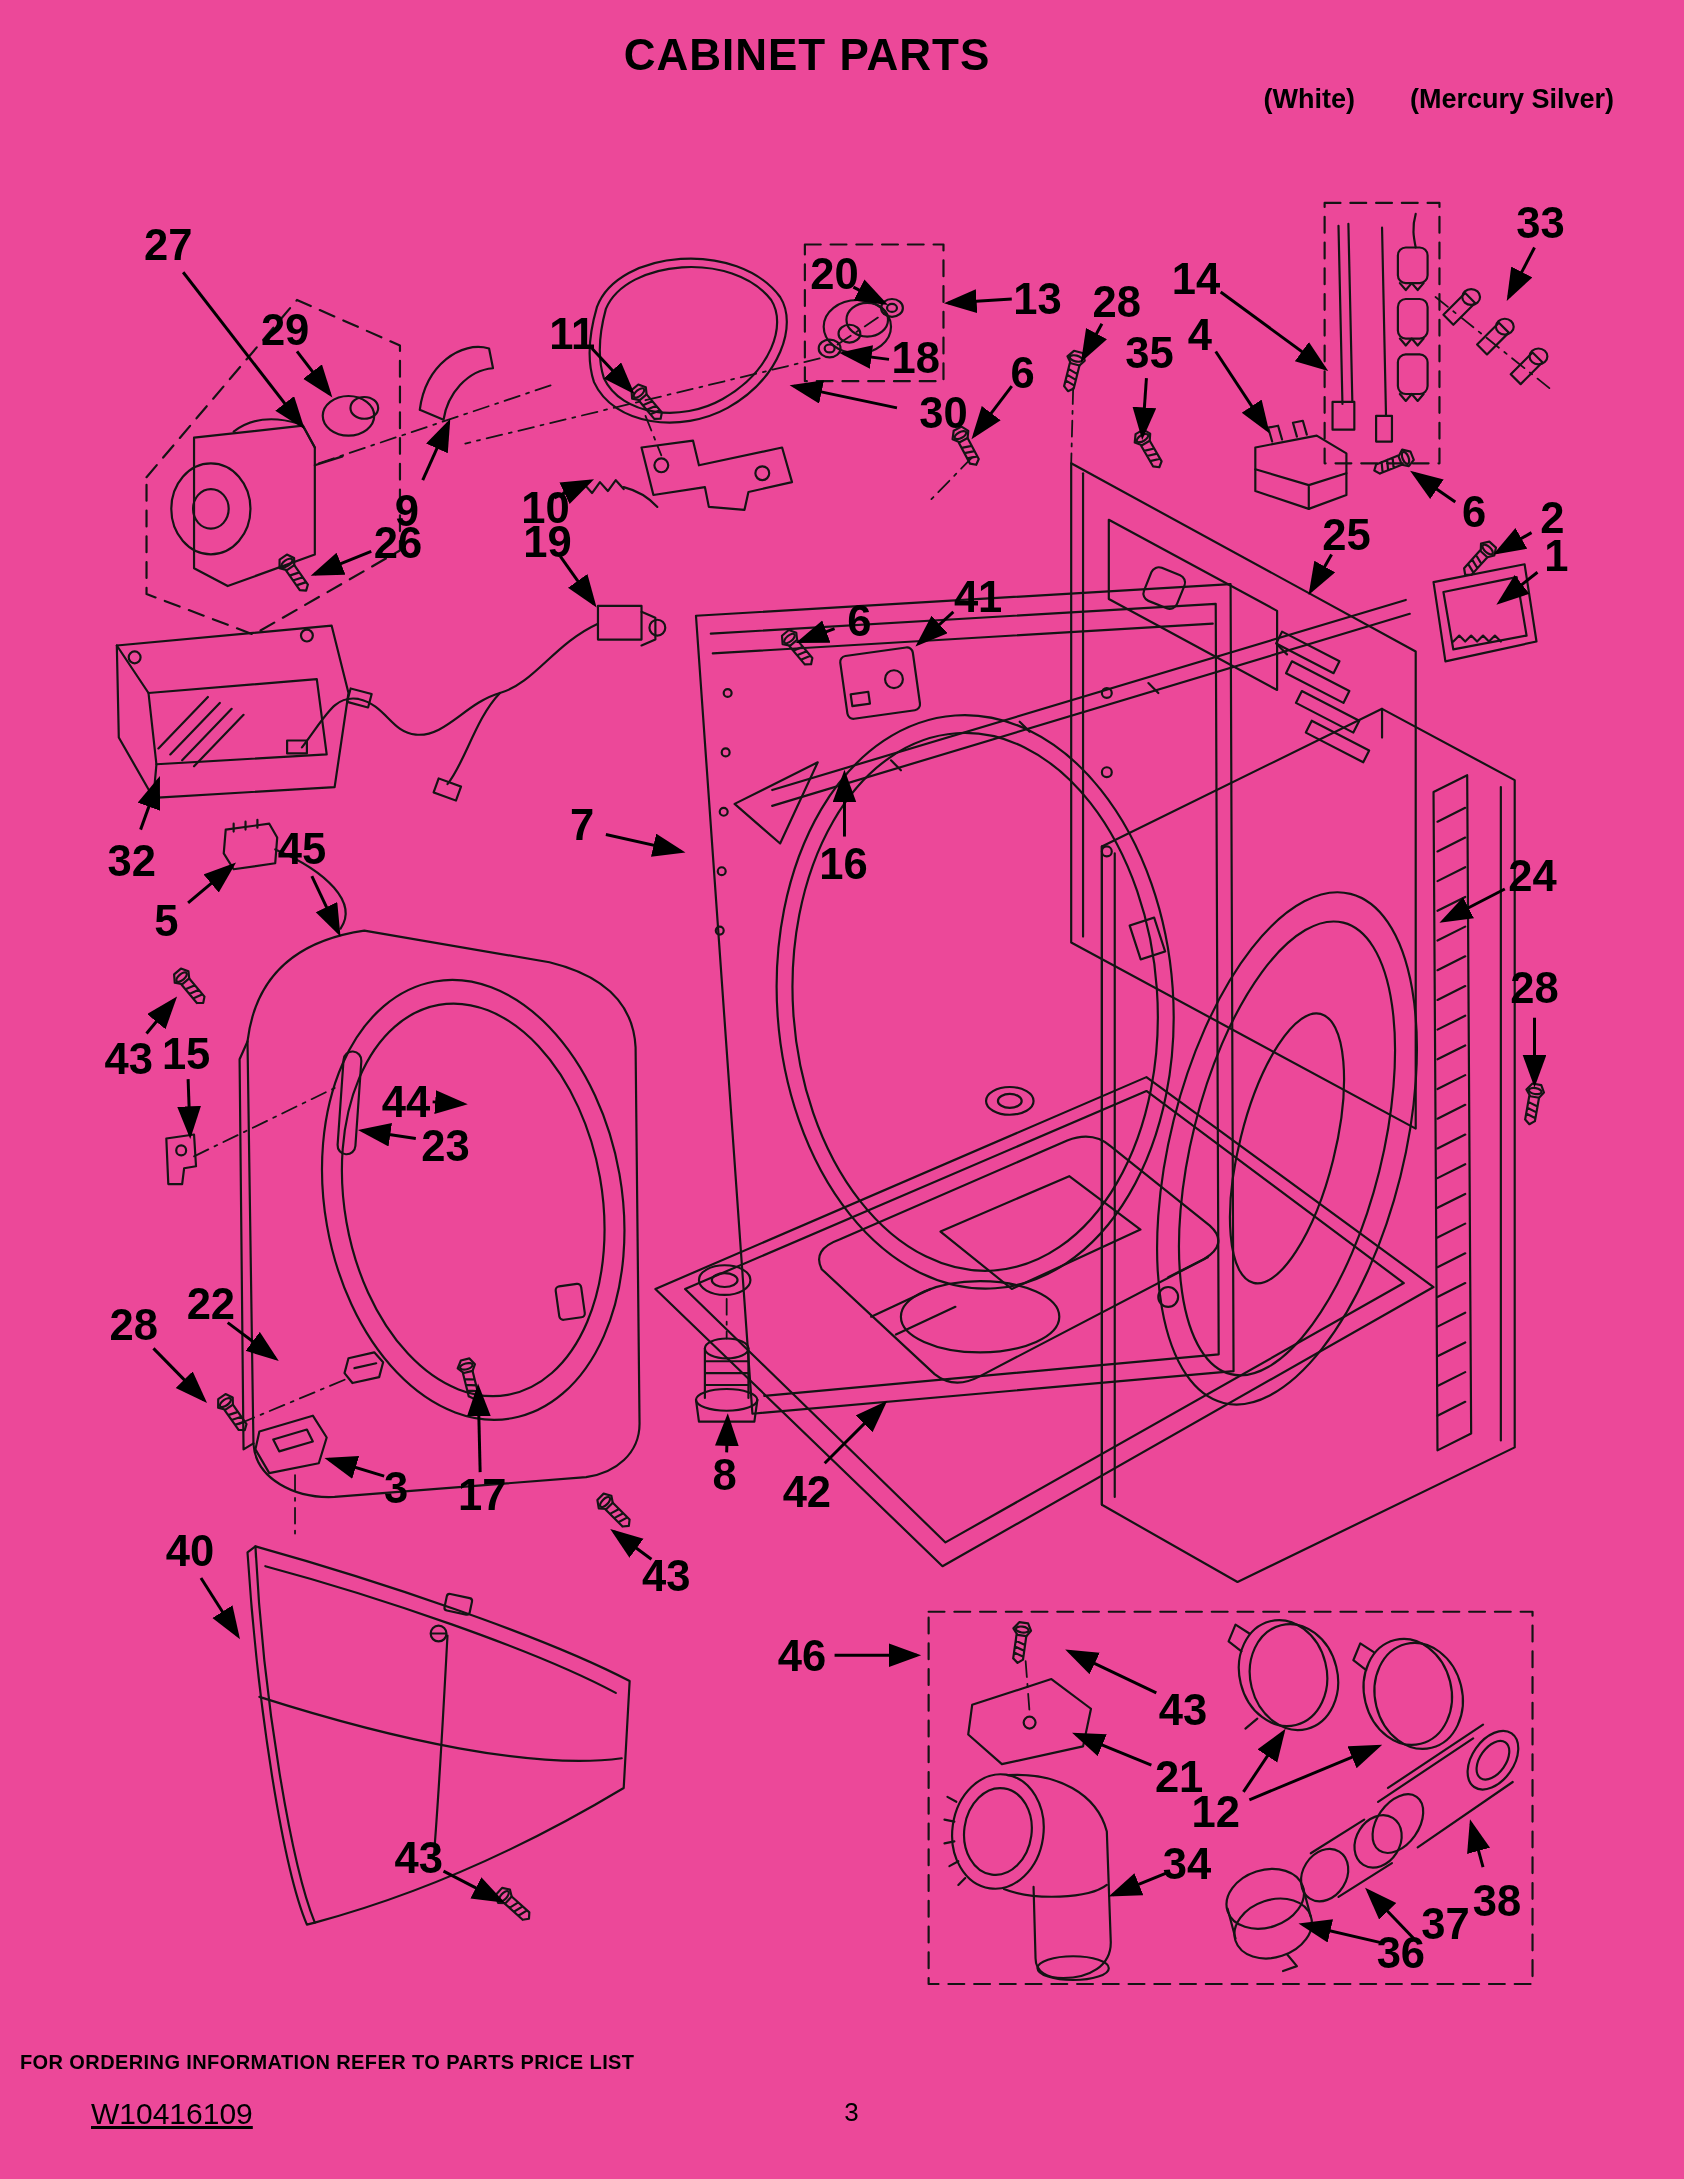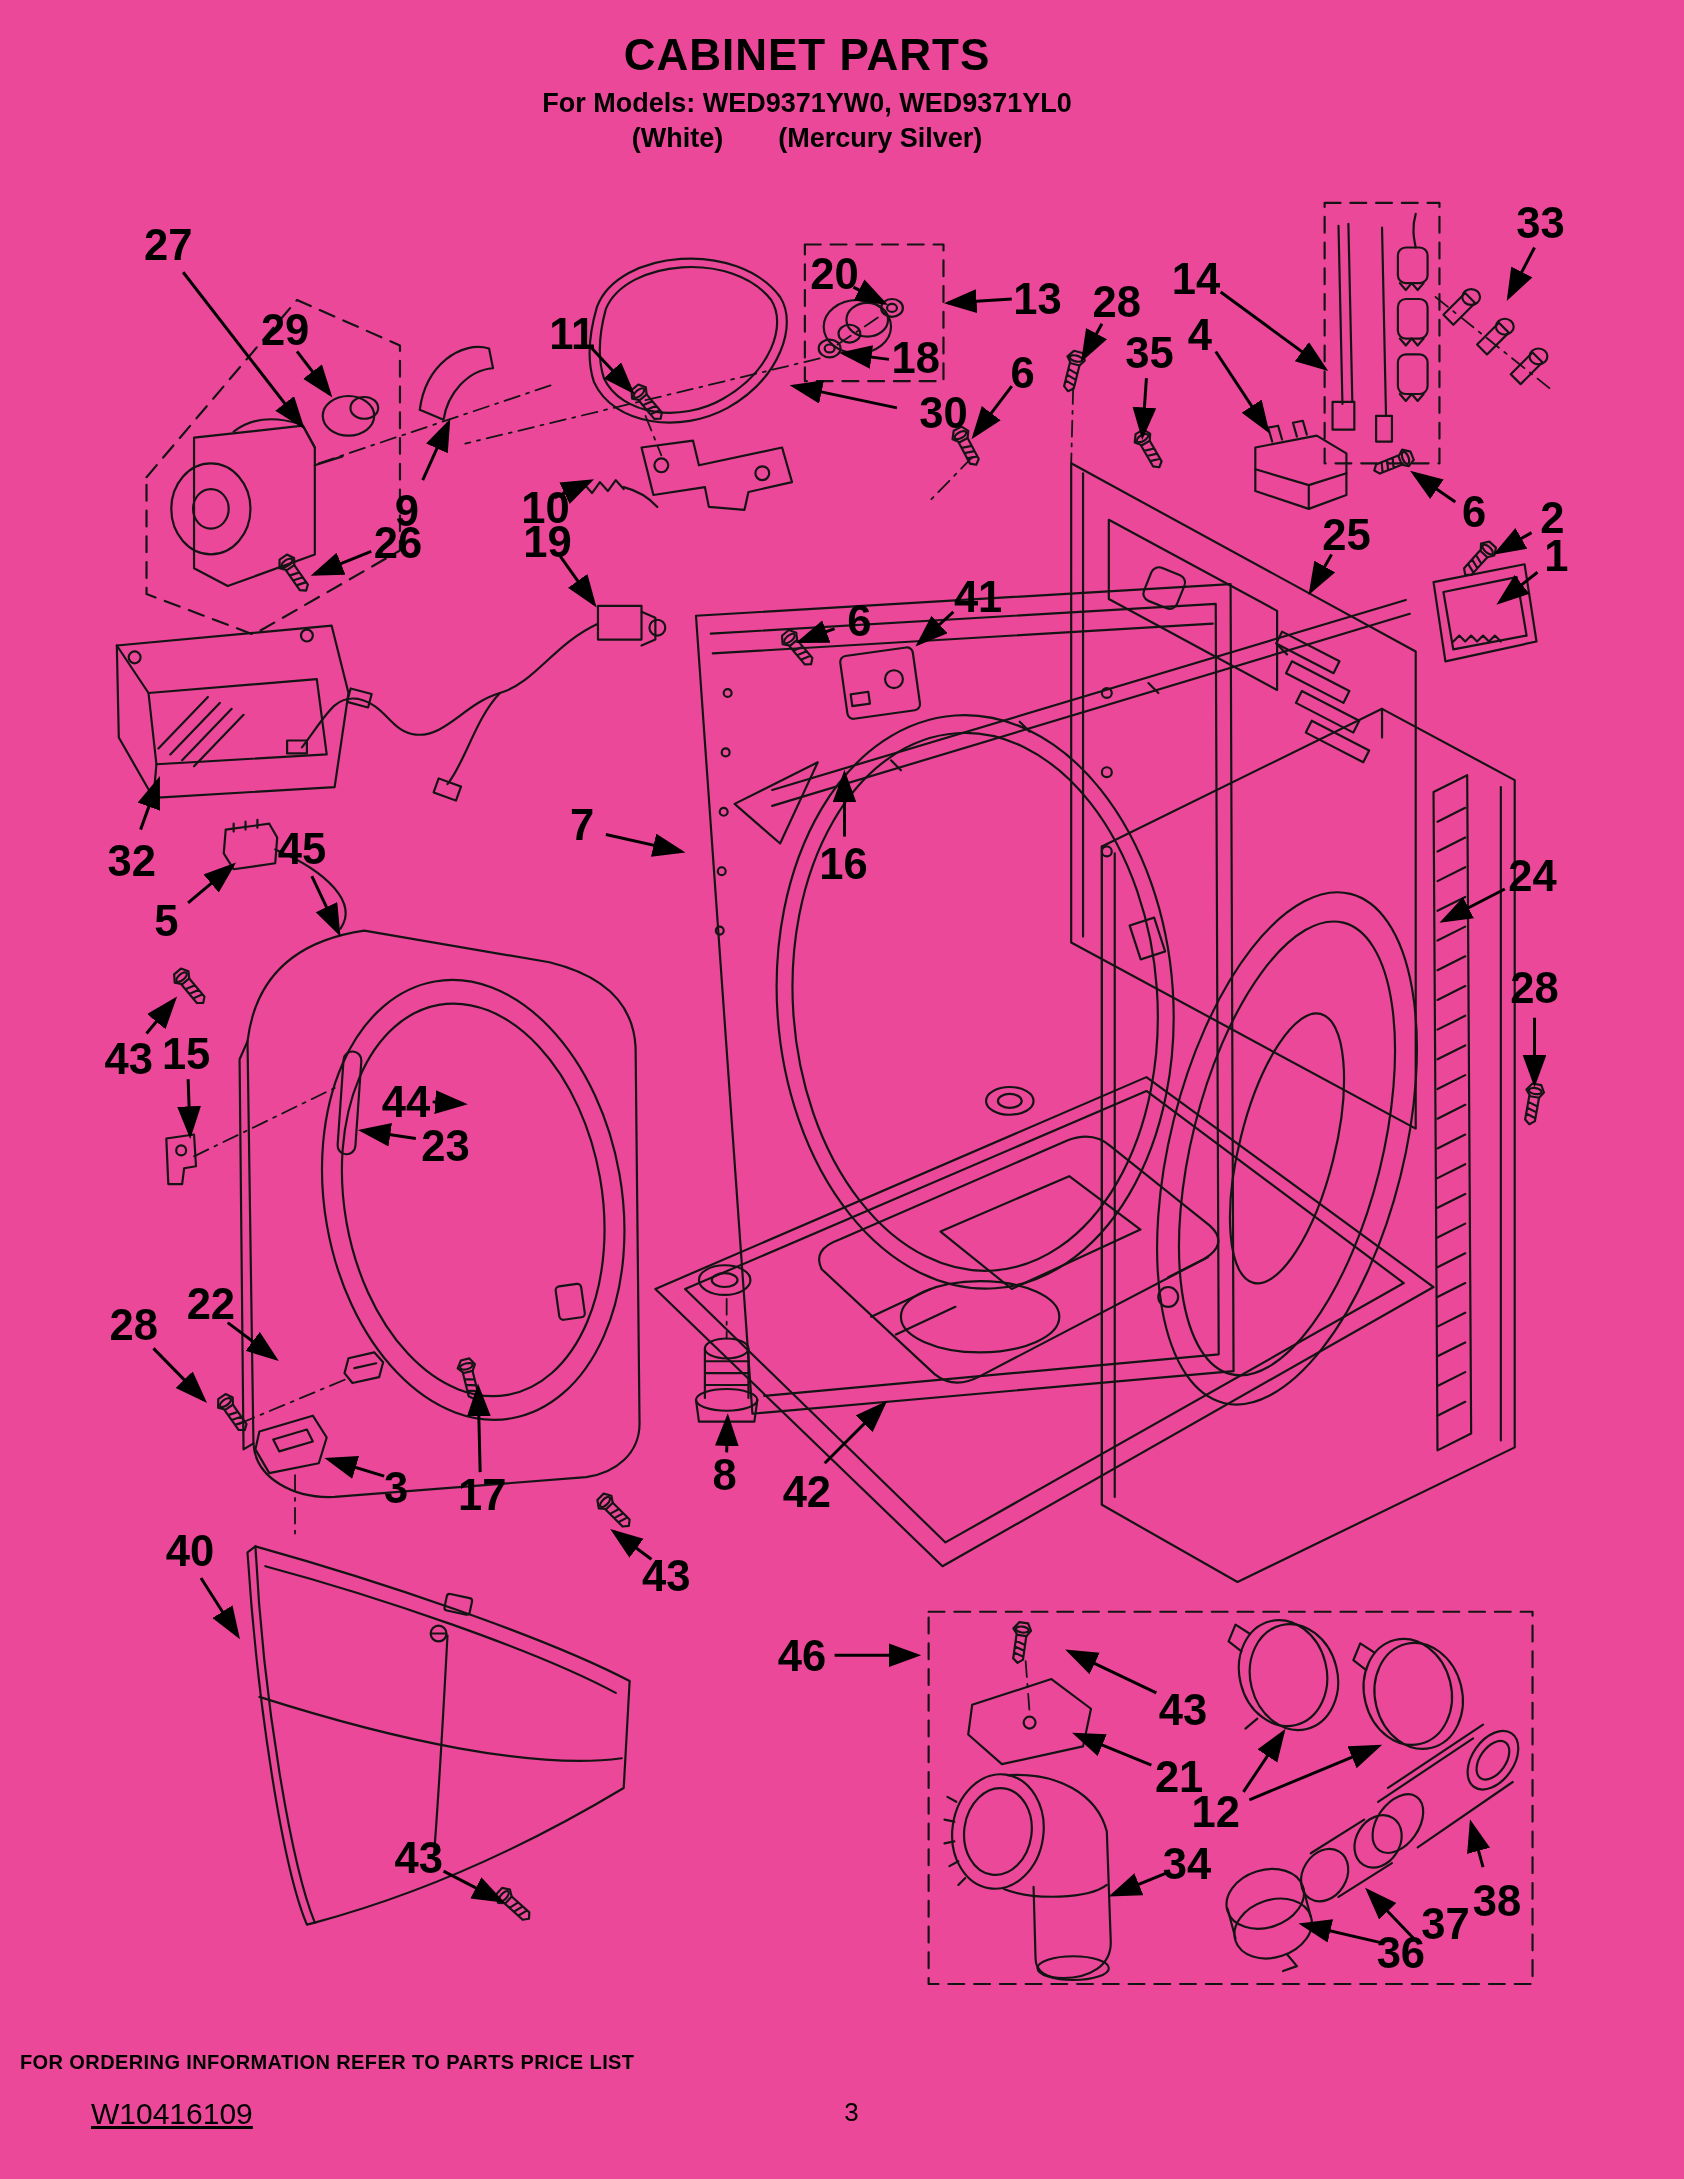--- a/index.html
+++ b/index.html
@@ -1,21 +1,21 @@
 <!DOCTYPE html>
 <html><head>
 <meta charset="utf-8">
 <style>
   html,body{margin:0;padding:0;background:#e8e8e8;}
   .sheet{position:relative;width:1684px;height:2179px;background:#ec4899;
          font-family:"Liberation Sans",sans-serif;color:#000;overflow:hidden;margin:0 auto;}
   .hdr{position:absolute;top:30px;left:0;width:1614px;text-align:center;}
   .hdr .title{font-size:44px;font-weight:bold;letter-spacing:1px;}
   .hdr .models{font-size:27px;font-weight:bold;margin-top:8px;}
-  .hdr .finishes{font-size:27px;font-weight:bold;margin-top:4px;}
+  .hdr .finishes{font-size:27px;font-weight:bold;margin-top:4px;text-align:right;}
   .hdr .finishes span{display:inline-block;}
   .hdr .finishes .gap{width:55px;}
   .ftr-note{position:absolute;top:2051px;left:20px;width:1663px;text-align:left;
             font-size:20px;font-weight:bold;letter-spacing:0.4px;}
   .ftr-doc{position:absolute;top:2097px;left:91px;font-size:30px;font-weight:normal;text-decoration:underline;}
   .ftr-page{position:absolute;top:2097px;left:20px;width:1663px;text-align:center;font-size:26px;}
   svg.diagram{position:absolute;left:0;top:0;}
   .art{stroke:#141414;fill:none;stroke-width:2.2;stroke-linecap:round;stroke-linejoin:round;}
   .art .dash{stroke-dasharray:16 10;}
   .art .dashdot{stroke-dasharray:16 7 3 7;stroke-width:1.8;}
@@ -23,21 +23,20 @@
                text-anchor:middle;dominant-baseline:central;}
   .leader{stroke:#000;stroke-width:3;}
 </style>
 </head>
 <body>
 
 <div class="sheet">
 
   <div class="hdr">
     <div class="title">CABINET PARTS</div>
-    <div class="models">For Models: WED9371YW0, WED9371YL0</div>
     <div class="finishes">
       <span>(White)</span><span class="gap"></span><span>(Mercury Silver)</span>
     </div>
   </div>
 
   <svg class="diagram" width="1684" height="2179" viewBox="0 0 1701 2201" xmlns="http://www.w3.org/2000/svg">
     <defs>
       <marker id="ah" markerWidth="12" markerHeight="10" refX="9.5" refY="4" orient="auto">
         <path d="M0,0 L11,4 L0,8 Z" fill="#000"></path>
       </marker>

